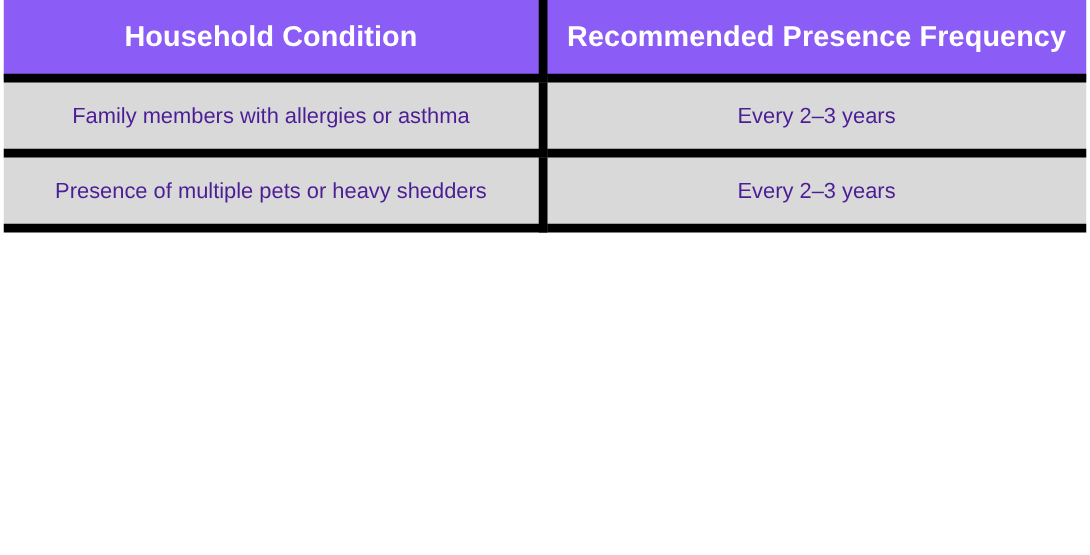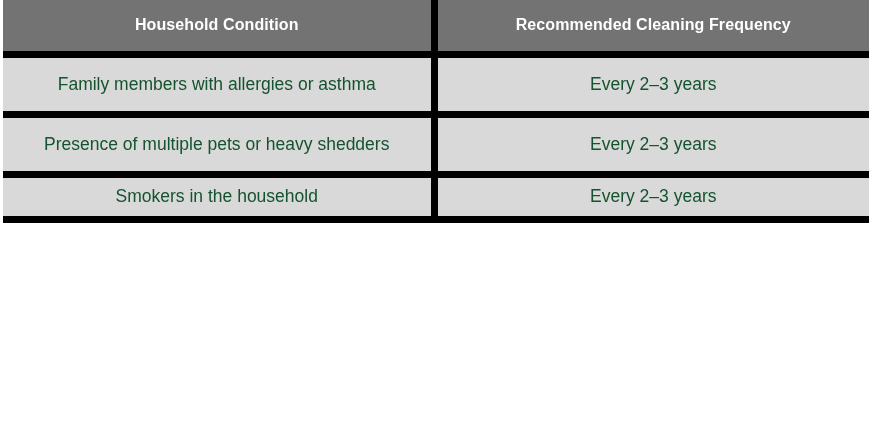--- a/index.html
+++ b/index.html
@@ -29,41 +29,41 @@
     width: 866px;
     border-collapse: collapse;
     table-layout: fixed;
   }
 
   table.freq-table col.col-condition { width: 431px; }
   table.freq-table col.col-frequency { width: 435px; }
 
   
   thead tr.header-row th {
-    background: #737373;
+    background: #8b5cf6;
     color: #ffffff;
-    font-size: 16px;
+    font-size: 23px;
     font-weight: bold;
     letter-spacing: 0.1px;
     text-align: center;
     height: 54px;
     padding: 16px 10px;
     box-sizing: border-box;
     border: 0;
     border-bottom: 7px solid #000000;
     vertical-align: middle;
   }
   thead tr.header-row th.cell-condition {
     border-right: 7px solid #000000;
   }
 
   
   tbody tr.data-row td {
     background: #d9d9d9;
-    color: #14532d;
+    color: #4c1d95;
     font-size: 17.5px;
     font-weight: normal;
     text-align: center;
     padding: 0 12px;
     box-sizing: border-box;
     border: 0;
     border-bottom: 7px solid #000000;
     vertical-align: middle;
     line-height: 1.42;
   }
@@ -88,40 +88,36 @@
 
   <table class="freq-table">
     <colgroup>
       <col class="col-condition">
       <col class="col-frequency">
     </colgroup>
 
     <thead>
       <tr class="header-row">
         <th class="cell-condition">Household Condition</th>
-        <th class="cell-frequency">Recommended Cleaning Frequency</th>
+        <th class="cell-frequency">Recommended Presence Frequency</th>
       </tr>
     </thead>
 
     <tbody>
 
       <tr class="data-row row-h1">
         <td class="cell-condition">Family members with allergies or asthma</td>
         <td class="cell-frequency">Every 2–3 years</td>
       </tr>
 
       <tr class="data-row row-h2">
         <td class="cell-condition">Presence of multiple pets or heavy shedders</td>
         <td class="cell-frequency">Every 2–3 years</td>
       </tr>
 
-      <tr class="data-row row-h3">
-        <td class="cell-condition">Smokers in the household</td>
-        <td class="cell-frequency">Every 2–3 years</td>
-      </tr>
 
 
 
 
     </tbody>
   </table>
 
 </div>
 
 </body></html>

